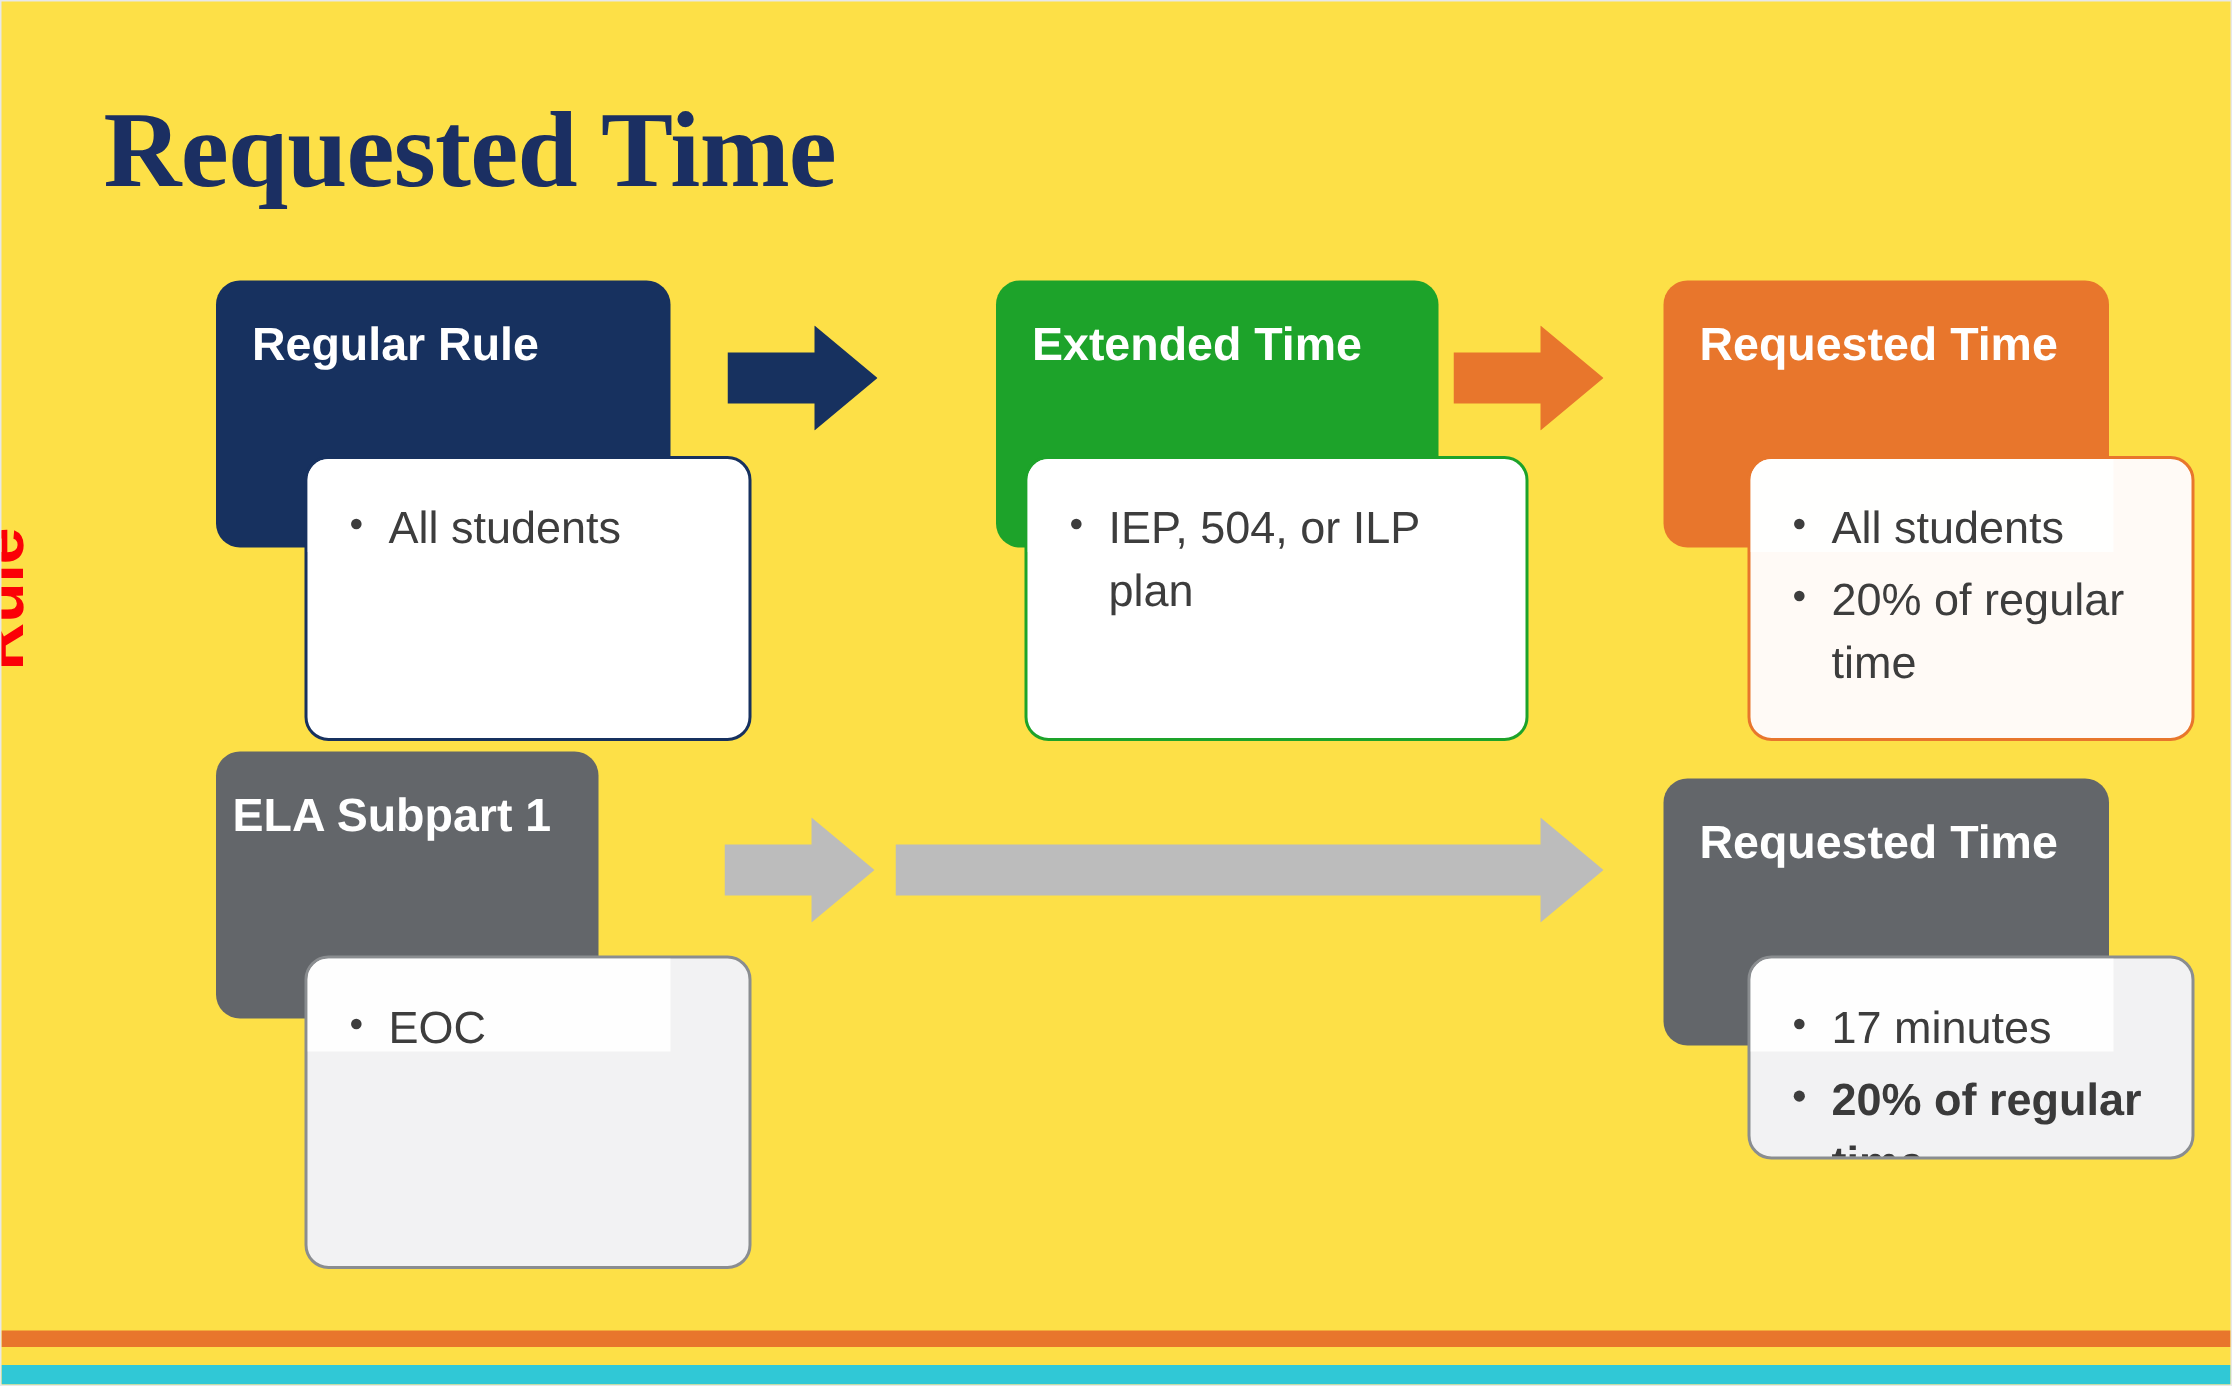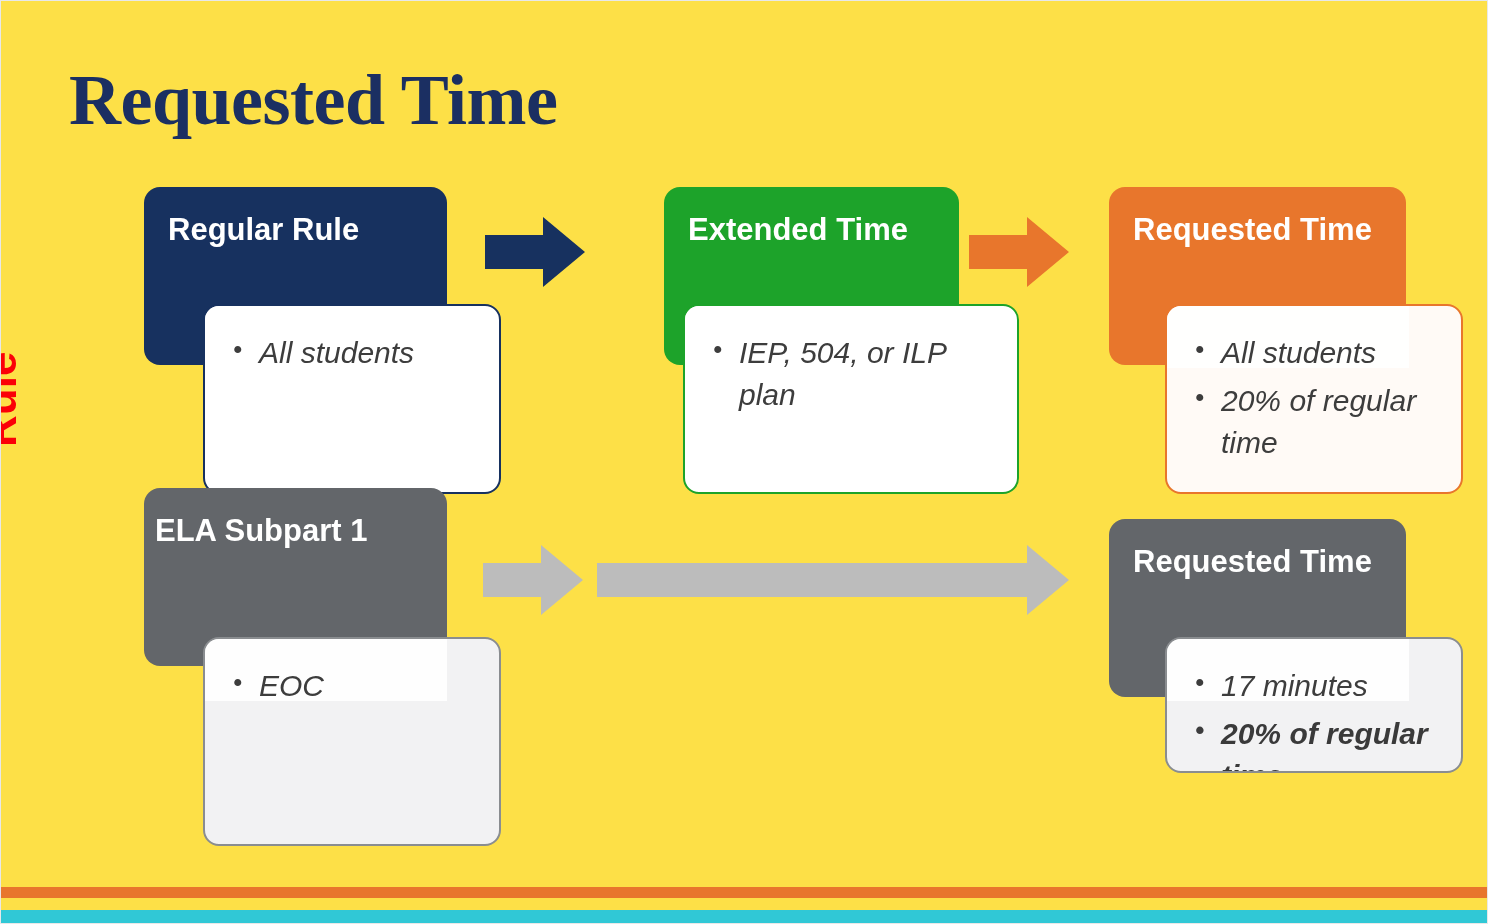--- a/index.html
+++ b/index.html
@@ -74,33 +74,32 @@
   .hb-navy   { background: #17315f; }
   .hb-green  { background: #1da32a; }
   .hb-orange { background: #e8762c; }
   .hb-gray   { background: #63666a; }
 
   
   .hb-rt  { left: 143px;  top: 186px; width: 303px; height: 178px; }
   .hb-et  { left: 663px;  top: 186px; width: 295px; height: 178px; }
   .hb-rq  { left: 1108px; top: 186px; width: 297px; height: 178px; }
   
-  .hb-ela { left: 143px;  top: 487px; width: 303px; height: 178px; padding-left: 11px; }
+  .hb-ela { left: 143px;  top: 500px; width: 255px; height: 178px; padding-left: 11px; }
   .hb-rq2 { left: 1108px; top: 518px; width: 297px; height: 178px; }
 
   
   .detail-card {
     position: absolute;
     border-radius: 16px;
     box-sizing: border-box;
     border: 2px solid #4d7c0f;
     background: #ffffff;
     padding: 26px 20px 14px 26px;
     overflow: hidden;
-    font-style: italic;
   }
   .detail-card .wash {
     position: absolute;
     left: 0;
     top: 0;
     width: 242px;
     height: 62px;
     background: rgba(255,255,255,0.90);
     pointer-events: none;
   }

